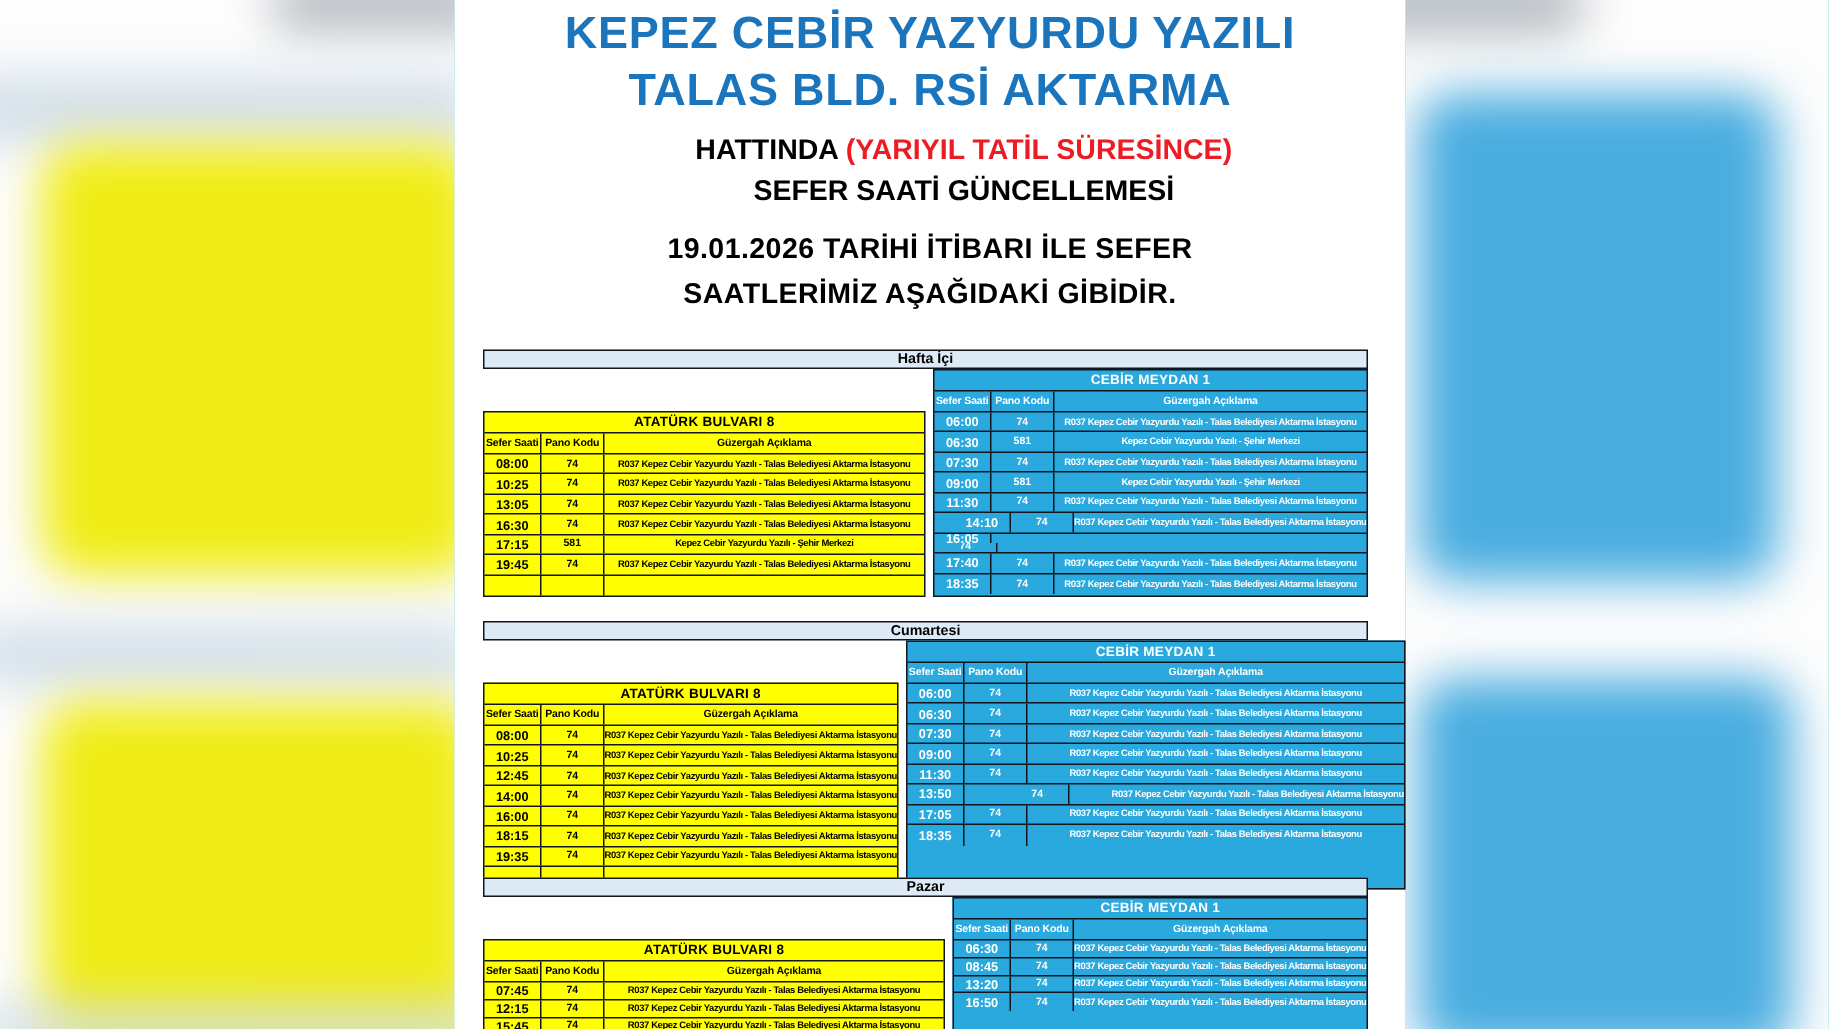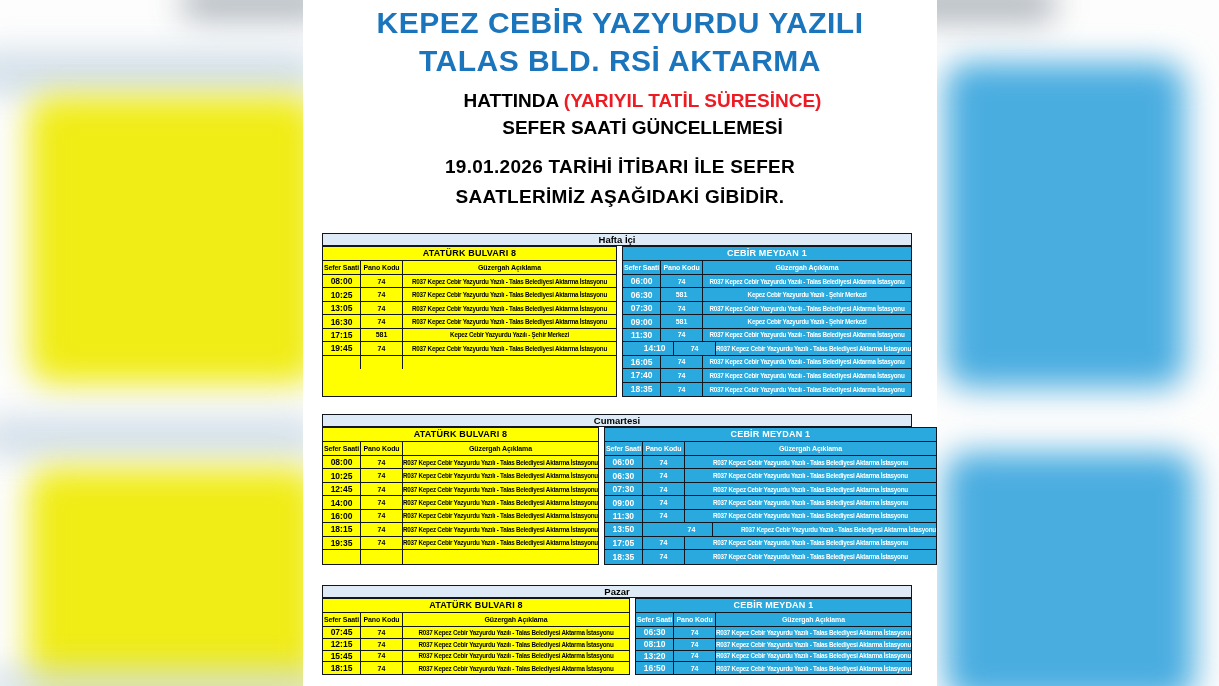--- a/index.html
+++ b/index.html
@@ -30,21 +30,21 @@
   .dateline { font-size:19px; letter-spacing:.3px; }
   #date1 { top:156px; }
   #date2 { top:186px; }
 
   
   .section { position:absolute; left:19px; width:590px; }
   .day-band { height:13px; background:var(--band-bg,#deeaf6); border:1px solid var(--border,#11161f);
               font-size:9.5px; font-weight:bold; text-align:center; line-height:11px; color:#000; }
   .tables-row { display:flex; gap:5px; }
   .half { border:1.5px solid var(--border,#11161f); }
-  .half-left  { width:312px; }
+  .half-left  { width:312px;margin-top:28px; }
   .half-right { flex:1; }
   .half-yellow { background:var(--table-yellow,#ffff00); color:#000; }
   .half-blue   { background:var(--table-blue,#29a9de);  color:#fff; }
 
   .t-title { height:14px; line-height:13px; text-align:center; font-weight:bold; font-size:9px;
              border-bottom:1px solid var(--border,#11161f); letter-spacing:.2px; }
   .t-cols  { display:flex; height:14px; border-bottom:1px solid var(--border,#11161f); font-weight:bold; }
   .t-cols .c { font-size:7px; letter-spacing:-.1px; }
   .t-row   { display:flex; border-bottom:1px solid var(--border,#11161f); }
   .t-row:last-child { border-bottom:none; }
@@ -161,21 +161,21 @@
               <div class="t-row" style="height: 13.45px;">
                 <div class="c c0 time">11:30</div>
                 <div class="c c1 pano">74</div>
                 <div class="c c2 route">R037 Kepez Cebir Yazyurdu Yazılı - Talas Belediyesi Aktarma İstasyonu</div>
               </div>
               <div class="t-row" style="height: 13.45px; padding-left: 13px;">
                 <div class="c c0 time">14:10</div>
                 <div class="c c1 pano">74</div>
                 <div class="c c2 route">R037 Kepez Cebir Yazyurdu Yazılı - Talas Belediyesi Aktarma İstasyonu</div>
               </div>
-              <div class="t-row" style="height: 13.45px;">
+              <div class="t-row" style="height: 13.45px; flex-direction: column;">
                 <div class="c c0 time">16:05</div>
                 <div class="c c1 pano">74</div>
                 <div class="c c2 route">R037 Kepez Cebir Yazyurdu Yazılı - Talas Belediyesi Aktarma İstasyonu</div>
               </div>
               <div class="t-row" style="height: 13.45px;">
                 <div class="c c0 time">17:40</div>
                 <div class="c c1 pano">74</div>
                 <div class="c c2 route">R037 Kepez Cebir Yazyurdu Yazılı - Talas Belediyesi Aktarma İstasyonu</div>
               </div>
               <div class="t-row" style="height: 13.45px;">
@@ -324,21 +324,21 @@
                 <div class="c c0">Sefer Saati</div>
                 <div class="c c1">Pano Kodu</div>
                 <div class="c c2">Güzergah Açıklama</div>
               </div>
               <div class="t-row" style="height: 11.8px;">
                 <div class="c c0 time">06:30</div>
                 <div class="c c1 pano">74</div>
                 <div class="c c2 route">R037 Kepez Cebir Yazyurdu Yazılı - Talas Belediyesi Aktarma İstasyonu</div>
               </div>
               <div class="t-row" style="height: 11.8px;">
-                <div class="c c0 time">08:10</div>
+                <div class="c c0 time">08:45</div>
                 <div class="c c1 pano">74</div>
                 <div class="c c2 route">R037 Kepez Cebir Yazyurdu Yazılı - Talas Belediyesi Aktarma İstasyonu</div>
               </div>
               <div class="t-row" style="height: 11.8px;">
                 <div class="c c0 time">13:20</div>
                 <div class="c c1 pano">74</div>
                 <div class="c c2 route">R037 Kepez Cebir Yazyurdu Yazılı - Talas Belediyesi Aktarma İstasyonu</div>
               </div>
               <div class="t-row" style="height: 11.8px;">
                 <div class="c c0 time">16:50</div>

